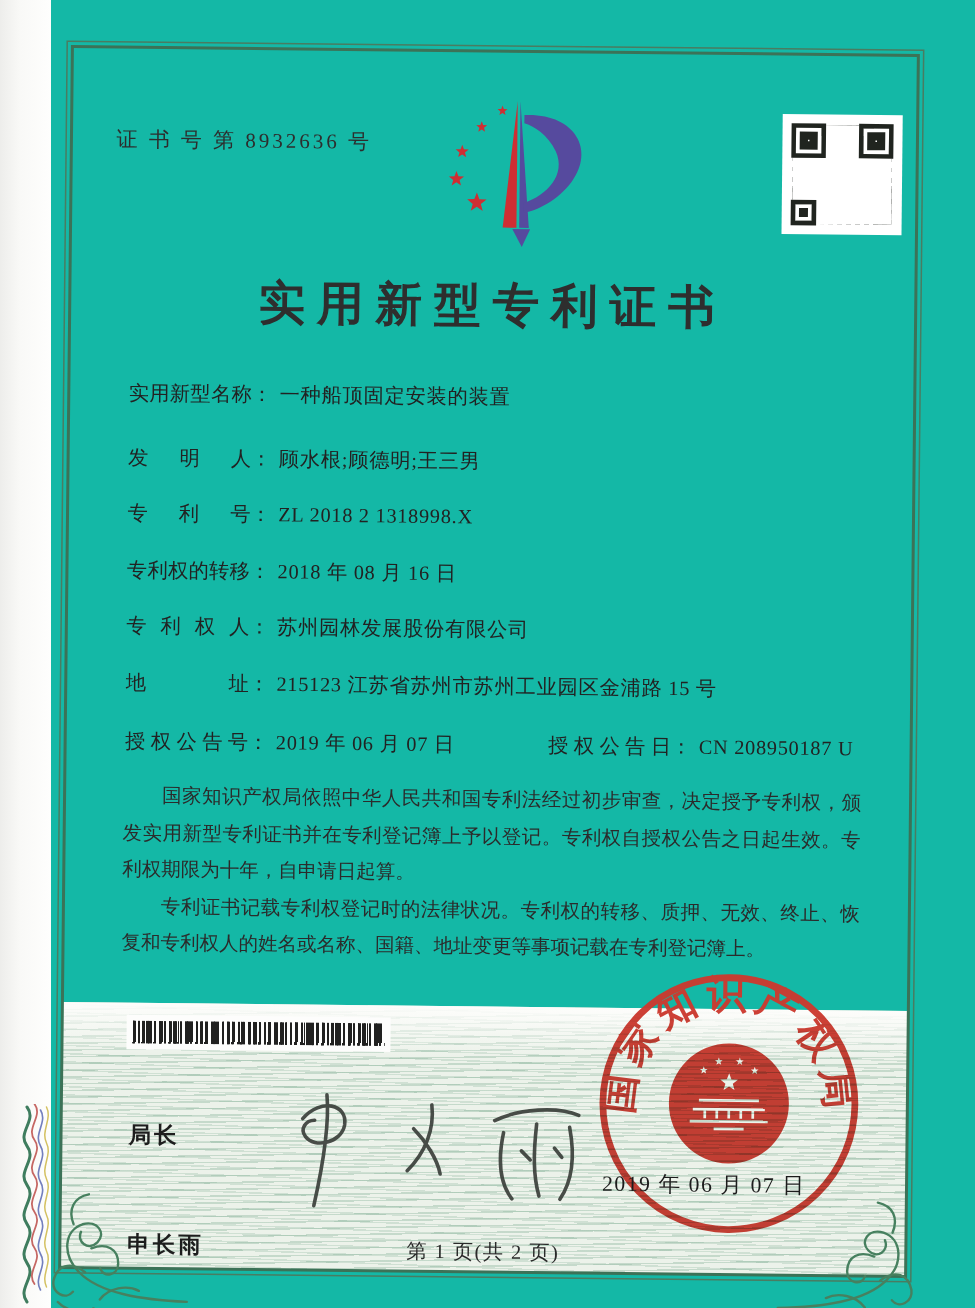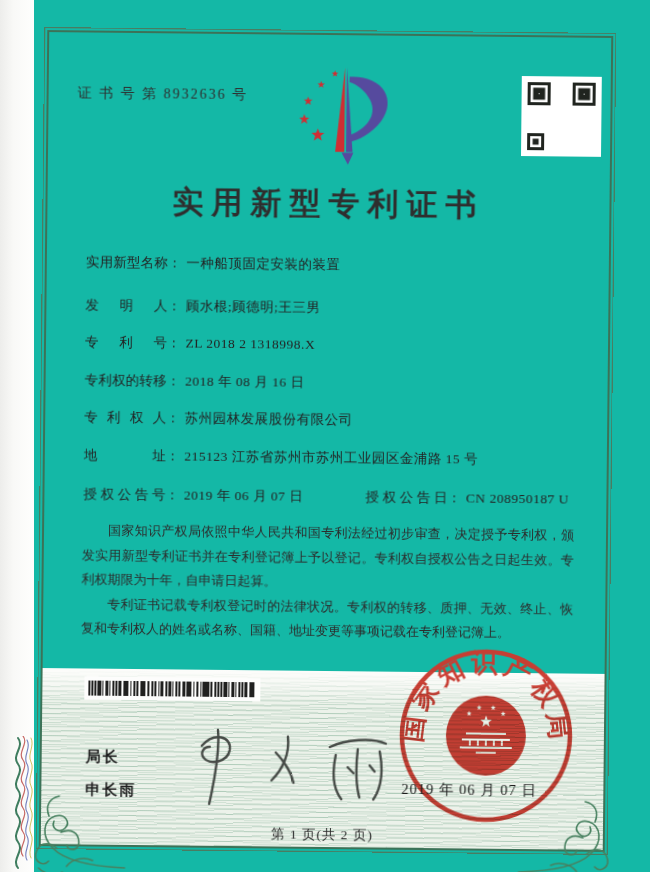--- a/index.html
+++ b/index.html
@@ -92,21 +92,21 @@
     background-color:#fdfdfc;
     background-image:
       repeating-linear-gradient(90deg,#20201f 0 1.5px, rgba(0,0,0,0) 1.5px 3.5px),
       repeating-linear-gradient(90deg,#20201f 0 1px, rgba(0,0,0,0) 1px 6px),
       repeating-linear-gradient(90deg,#20201f 0 2px, rgba(0,0,0,0) 2px 9px);
     box-shadow:0 0 0 4px #fdfdfc;
   }
   
   .sig-title { position:absolute; left:48px; top:719px; font-size:15px; font-weight:600;
                font-family:"Liberation Sans","DejaVu Sans",sans-serif; color:#1d1d1d; letter-spacing:2px;}
-  .sig-name  { position:absolute; left:48px; top:752px; font-size:15px; font-weight:600;
+  .sig-name  { position:absolute; left:48px; top:792px; font-size:15px; font-weight:600;
                font-family:"Liberation Sans","DejaVu Sans",sans-serif; color:#1d1d1d; letter-spacing:2px;}
   .signature { position:absolute; left:142px; top:688px; width:230px; height:95px; }
   
   .seal { position:absolute; left:358px; top:613px; width:180px; height:180px;
           mix-blend-mode:multiply; opacity:.95; }
   .seal-date {
     position:absolute; left:364px; top:748px; z-index:6;
     font-size:14.5px; color:#1c1c1c; letter-spacing:1px; white-space:nowrap;
   }
   

